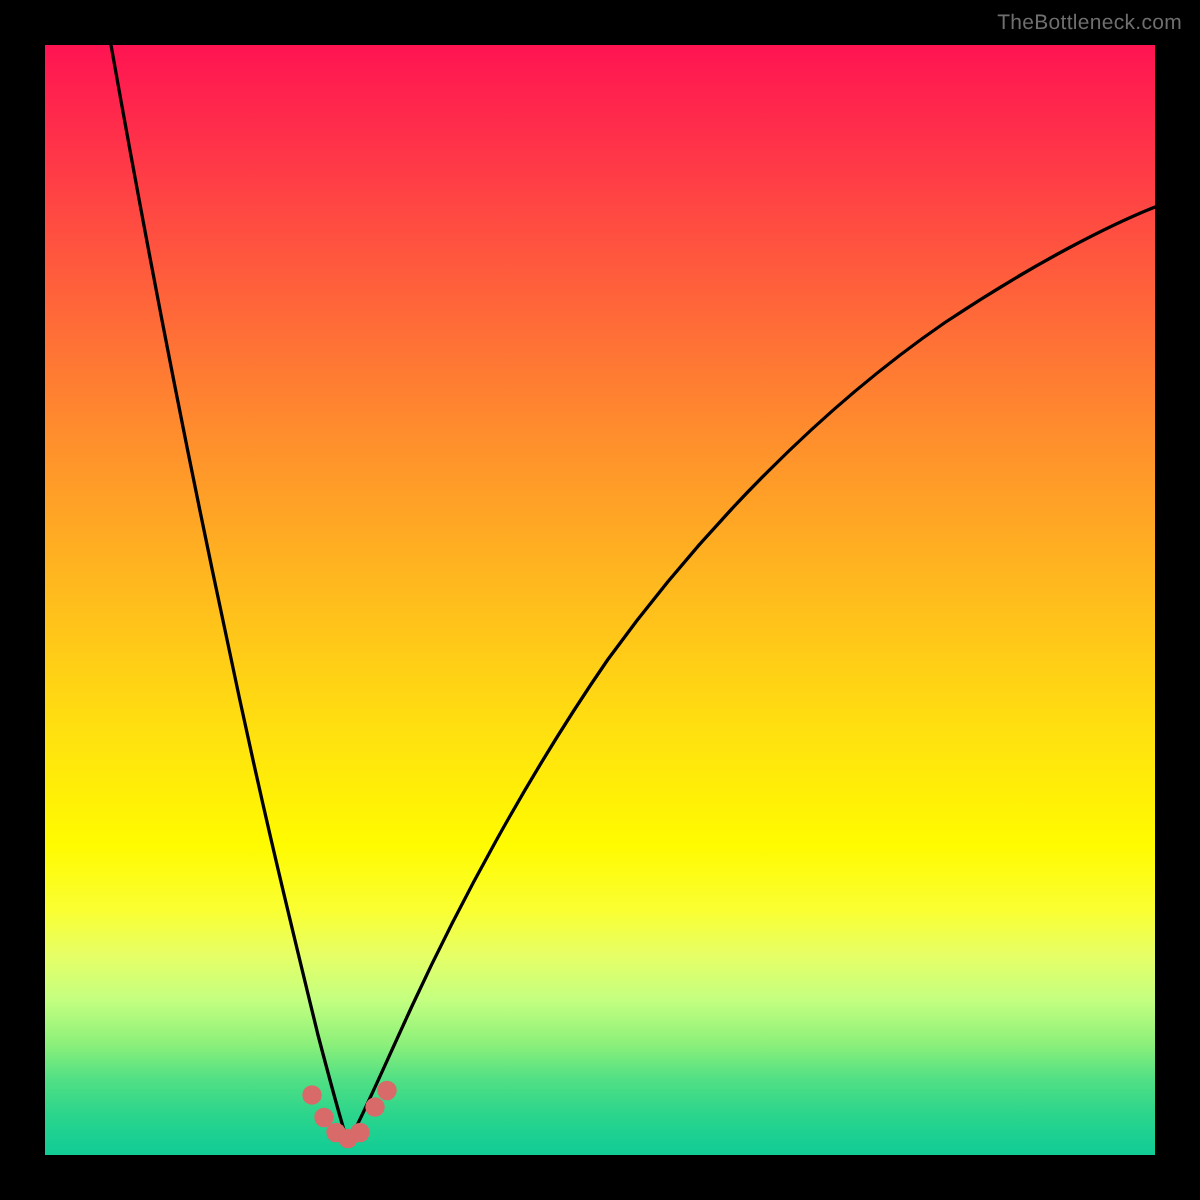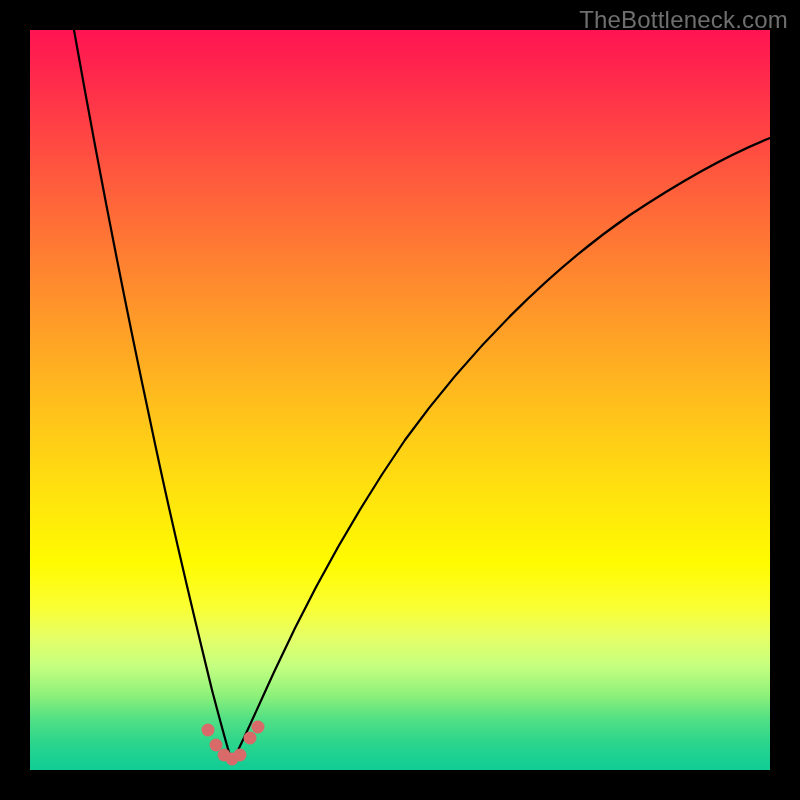--- a/index.html
+++ b/index.html
@@ -39,21 +39,21 @@
       #2fd68b 96%,
       #1ed191 98%,
       #10cc95 100%
     );
   }
   .watermark {
     position: absolute;
     top: 6px;
     right: 12px;
     color: #6f6f6f;
-    font-size: 24px;
+    font-size: 14px;
     font-weight: 500;
     letter-spacing: 0.2px;
     user-select: none;
   }
   svg.curve {
     position: absolute;
     inset: 0;
     width: 100%;
     height: 100%;
   }

